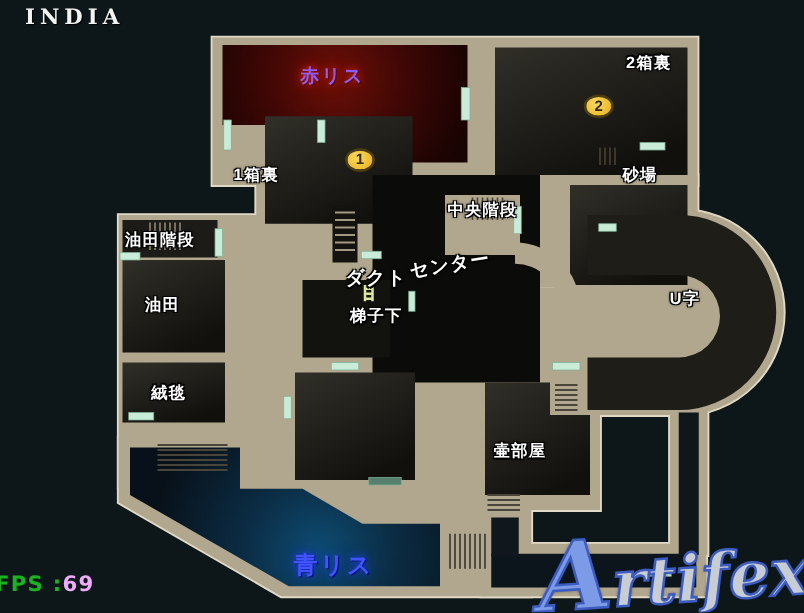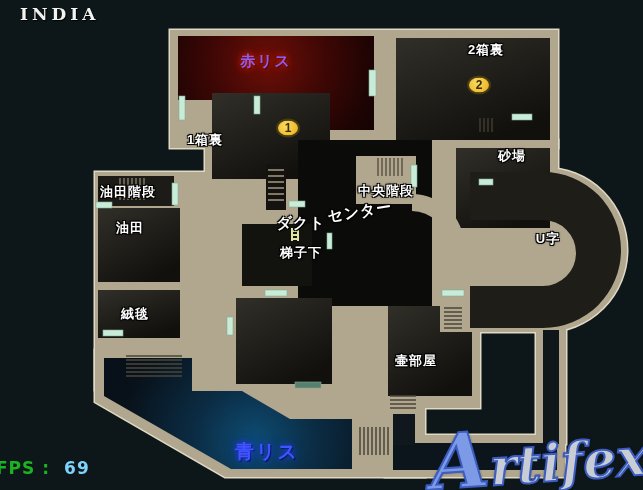--- a/index.html
+++ b/index.html
@@ -18,21 +18,21 @@
        color:#4254ff;letter-spacing:2px;white-space:nowrap;
        text-shadow:0 0 6px #2040ee,0 0 12px #1030b0,1px 1px 1px #000030;}
   .marker{position:absolute;transform:translate(-50%,-50%);width:24px;height:19px;border-radius:50%;
        background:radial-gradient(circle at 40% 35%,#f8da62,#eebb2e 70%,#d49c1c);
        border:2px solid #4a3c12;box-sizing:border-box;
        color:#3a2c08;font-size:12px;font-weight:bold;text-align:center;line-height:15px;}
   #title{position:absolute;left:20px;top:4px;color:#f2f2f0;font-family:"DejaVu Serif",serif;
        font-weight:bold;font-size:17px;letter-spacing:4px;text-shadow:1px 1px 1px #000;}
   #fps{position:absolute;left:-4px;top:458px;font-size:17px;font-weight:bold;letter-spacing:1px;
        color:#1cb322;font-family:"DejaVu Sans",sans-serif;}
-  #fps .val{color:#7dd3fc;margin-left:14px;}
+  #fps .val{color:#f0abfc;}
   #watermark{position:absolute;right:-4px;bottom:-10px;display:block;
        font-family:"DejaVu Serif",serif;font-style:italic;font-weight:bold;font-size:52px;
        color:#c8ccd4;-webkit-text-stroke:2px #3c5cc0;transform:rotate(-4deg);
        text-shadow:0 0 3px #16213f;}
   #watermark::first-letter{font-size:76px;color:#7c9ae6;}
 </style>
 </head>
 <body>
 
 <div id="screen">
@@ -133,26 +133,26 @@
     <span>FPS :</span><span class="val">69</span>
   </div>
   <div id="watermark">Artifex</div>
 
   <div class="spawn-red" style="left:266px;top:61px">赤リス</div>
   <div class="spawn-blue" style="left:267px;top:452px">青リス</div>
 
   <div class="marker" style="left:288px;top:128px">1</div>
   <div class="marker" style="left:479px;top:85px">2</div>
 
-  <div class="lbl" style="left:486px;top:50px">2箱裏</div>
-  <div class="lbl" style="left:512px;top:156px">砂場</div>
+  <div class="lbl" style="left:519px;top:50px">2箱裏</div>
+  <div class="lbl" style="left:512px;top:140px">砂場</div>
   <div class="lbl" style="left:205px;top:140px">1箱裏</div>
   <div class="lbl" style="left:128px;top:192px">油田階段</div>
-  <div class="lbl" style="left:130px;top:228px">油田</div>
+  <div class="lbl" style="left:130px;top:244px">油田</div>
   <div class="lbl" style="left:135px;top:314px">絨毯</div>
-  <div class="lbl" style="left:386px;top:191px">中央階段</div>
+  <div class="lbl" style="left:386px;top:168px">中央階段</div>
   <div class="lbl big rot" style="left:360px;top:212px">センター</div>
   <div class="lbl big" style="left:301px;top:223px">ダクト</div>
   <div class="lbl" style="left:301px;top:253px">梯子下</div>
   <div class="lbl" style="left:416px;top:361px">壷部屋</div>
   <div class="lbl" style="left:548px;top:239px">U字</div>
 
 </div>
 
 </body></html>

